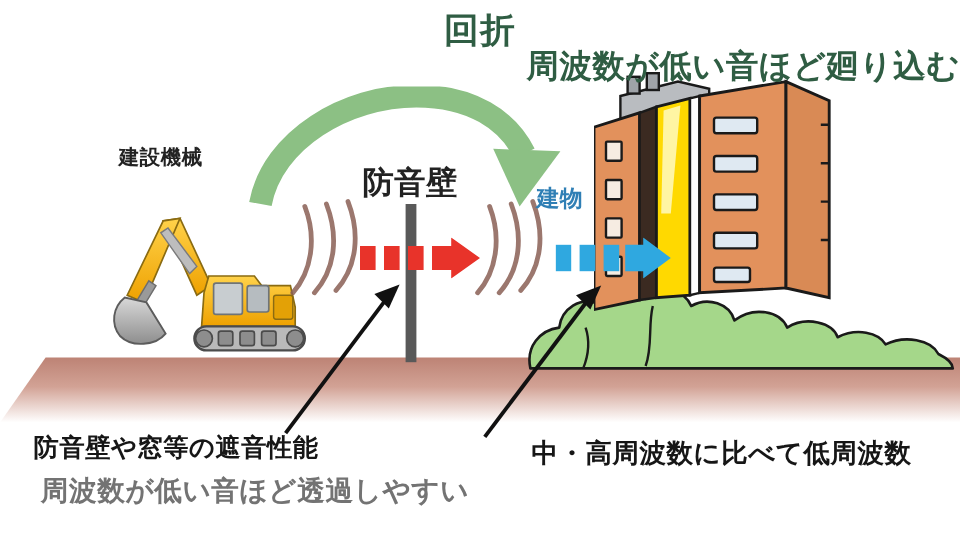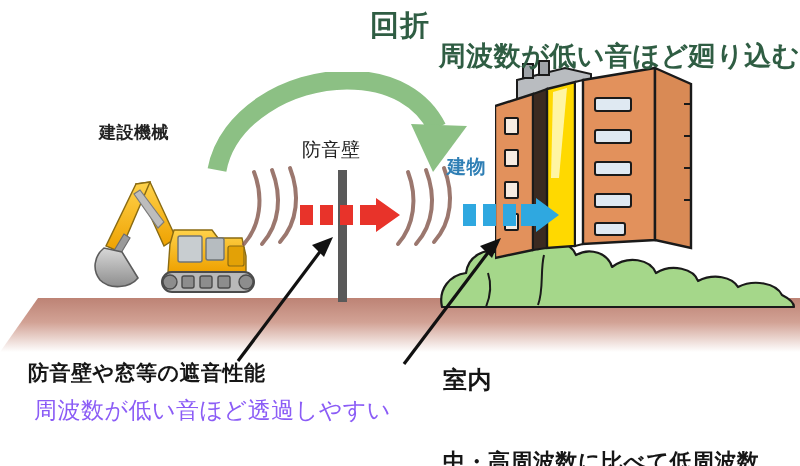--- a/index.html
+++ b/index.html
@@ -49,41 +49,41 @@
     letter-spacing: 0.5px;
   }
   #label-machine {
     left: 99px; top: 122px;
     font-size: 17px;
     font-weight: 700;
     color: #222222;
   }
   #label-wall {
     left: 302px; top: 138px;
-    font-size: 19px;
-    font-weight: 400;
+    font-size: 26px;
+    font-weight: 700;
     color: #222222;
   }
   #label-building {
     left: 447px; top: 155px;
     font-size: 19px;
     font-weight: 700;
     color: #2f7fb5;
   }
   #note-left-line1 {
     left: 28px; top: 361px;
     font-size: 21px;
     font-weight: 700;
     color: #161616;
   }
   #note-left-line2 {
     left: 34px; top: 397px;
     font-size: 23px;
-    font-weight: 400;
-    color: #8b5cf6;
+    font-weight: 700;
+    color: #737373;
   }
   #note-right {
     left: 443px; top: 312px;
     font-size: 22px;
     font-weight: 700;
     color: #161616;
     line-height: 1.22;
   }
   #note-right .rline { display: block; }
   #note-right .rhead { font-size: 24px; }
@@ -249,20 +249,19 @@
   <div class="txt" id="title-diffraction-sub">周波数が低い音ほど廻り込む</div>
 
   <div class="txt" id="label-machine">建設機械</div>
   <div class="txt" id="label-wall">防音壁</div>
   <div class="txt" id="label-building">建物</div>
 
   <div class="txt" id="note-left-line1">防音壁や窓等の遮音性能</div>
   <div class="txt" id="note-left-line2">周波数が低い音ほど透過しやすい</div>
 
   <div class="txt" id="note-right">
-    <span class="rline rhead">室内</span>
     <span class="rline">中・高周波数に比べて低周波数</span>
     
     
     
   </div>
 
 </div>
 
 </body></html>

